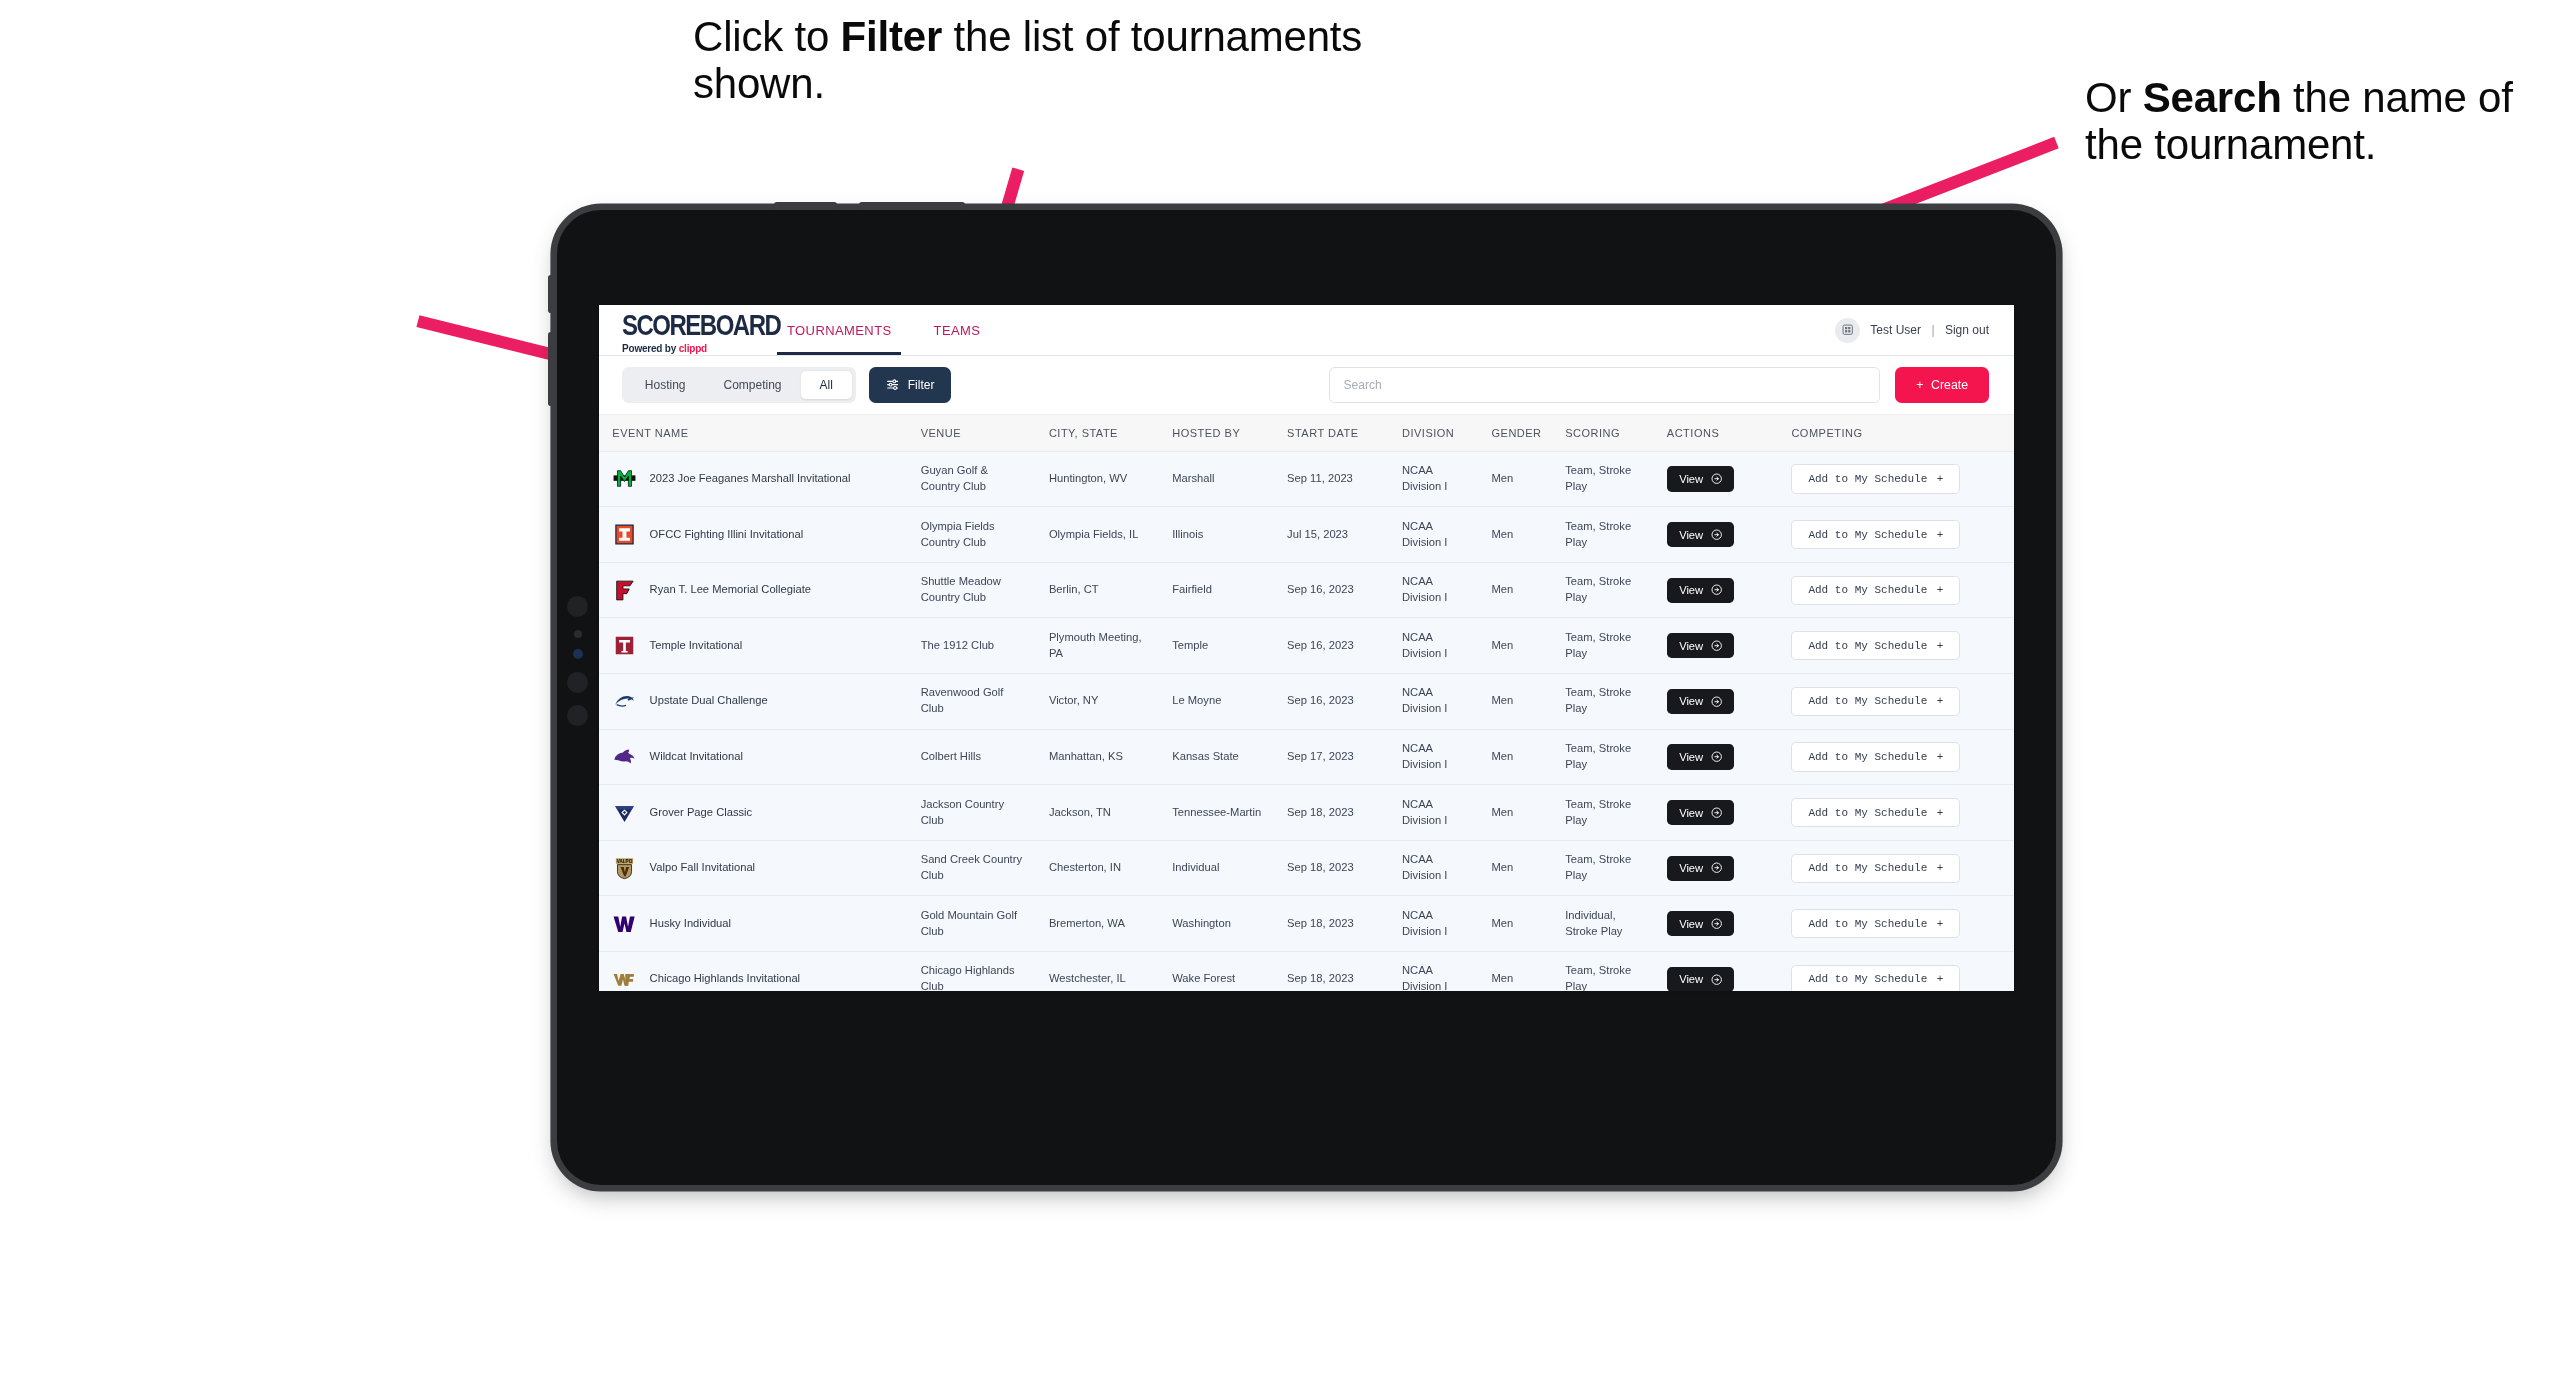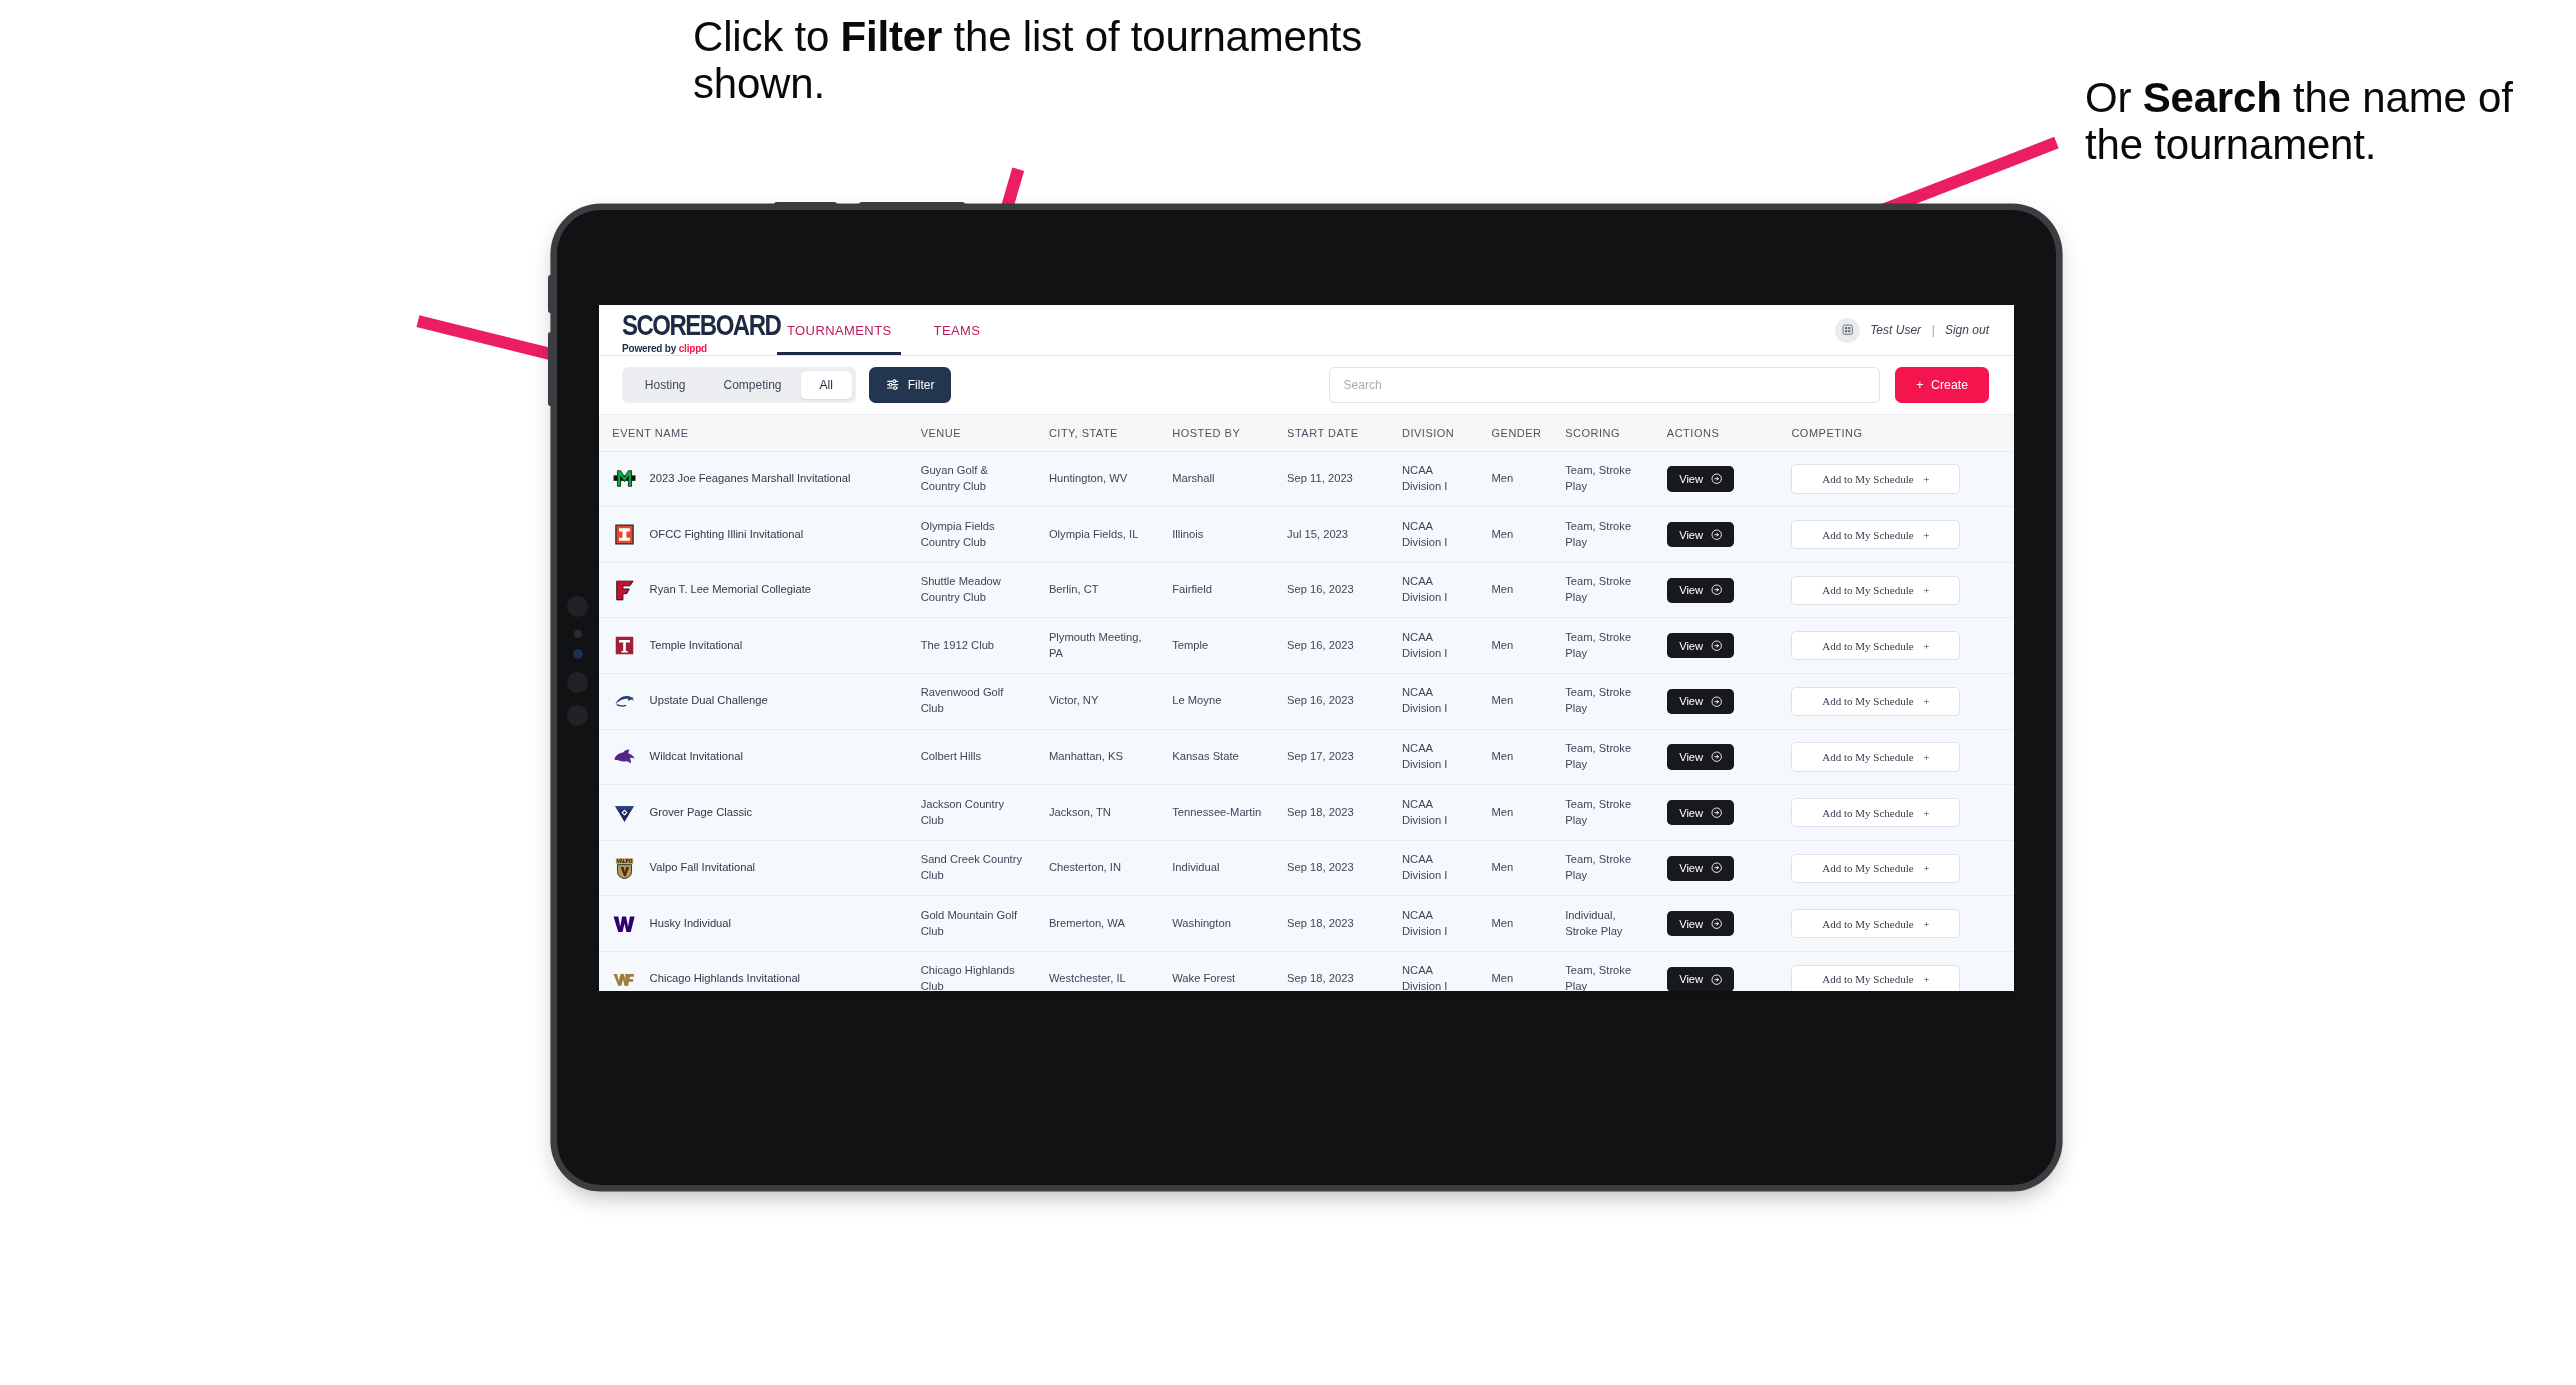--- a/index.html
+++ b/index.html
@@ -81,21 +81,21 @@
   .navtab {
     display: flex; align-items: center; padding: 0 21px;
     font-size: 13px; letter-spacing: 0.4px; color: #be185d;
     position: relative; cursor: pointer; white-space: nowrap; text-align: center;
   }
   .navtab.active::after {
     content:''; position: absolute; left: 11.4px; right: 11.4px; bottom: 0;
     height: 2.8px; background: #1d2a44;
   }
 
-  .userbox { margin-left: auto; display: flex; align-items: center; gap: 10.4px; padding-right: 25px; font-style: italic; }
+  .userbox { margin-left: auto; display: flex; align-items: center; gap: 10.4px; padding-right: 25px; }
   .avatar {
     width: 25px; height: 25px; border-radius: 50%; background: #e9ebee;
     display: flex; align-items: center; justify-content: center;
   }
   .avatar svg { width: 11.4px; height: 11.4px; }
   .uname { font-size: 12px; color: #3a4151; }
   .usep  { font-size: 12px; color: #9aa1ad; }
   .signout { font-size: 12px; color: #3a4151; cursor: pointer; }
 
   
@@ -162,21 +162,21 @@
     display: inline-flex; align-items: center; gap: 7.6px;
     background: #18191c; color: #fff; border-radius: 4.7px;
     padding: 6.6px 12.3px; font-size: 11.2px; cursor: pointer; border: 0;
     font-family: "Liberation Sans", sans-serif;
   }
   .view-btn svg { width: 11.4px; height: 11.4px; }
   .add-btn {
     display: flex; align-items: center; justify-content: center; gap: 9.5px;
     background: #fff; color: #333c4c; border: 0.9px solid #dde1e7; border-radius: 4.7px;
     padding: 7.6px 9.5px; font-size: 11px; cursor: pointer; width: 169px;
-    font-family: Liberation Serif, serif;
+    font-family: Liberation Mono, monospace;
   }
 
   col.c-event { width: 255px; }
   col.c-venue { width: 106px; }
   col.c-city  { width: 102px; }
   col.c-host  { width: 95px; }
   col.c-date  { width: 95px; }
   col.c-div   { width: 74px; }
   col.c-gen   { width: 61px; }
   col.c-score { width: 84px; }

